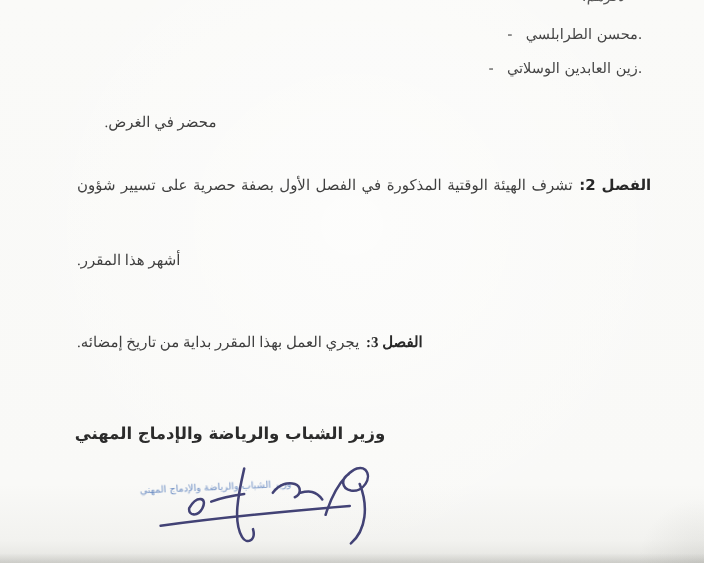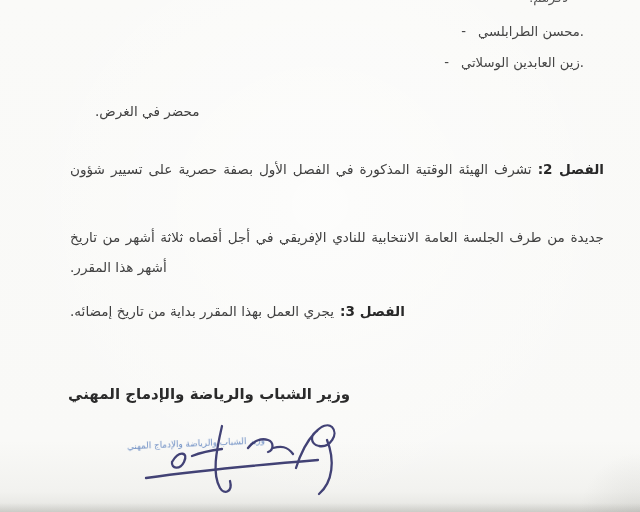--- a/index.html
+++ b/index.html
@@ -39,25 +39,25 @@
     font-size:13.2px;color:#454545;
   }
   .member-marker{margin-right:12px;color:#4a4a4a;}
 
   
   .para{
     position:absolute;direction:rtl;font-size:13.6px;color:#404040;
     line-height:30px;
   }
   .jline{text-align:justify;text-align-last:justify;height:30px;overflow:hidden;}
-  .lline{text-align:left;text-align-last:left;height:30px;}
+  .lline{text-align:left;text-align-last:left;height:30px;font-family:Liberation Serif, serif;}
   .lbl{font-weight:bold;color:#282828;margin-inline-end:6px;}
 
   .para-a{top:96px;left:95px;right:40px;}
-  .para-b{top:154px;left:70px;right:36px;}
+  .para-b{top:154px;left:70px;right:48px;}
   .para-c{top:222px;left:70px;right:36px;}
   .para-d{top:296px;left:70px;right:36px;}
 
   
   .minister-title{
     position:absolute;top:385px;left:68px;
     direction:rtl;font-weight:bold;font-size:15px;color:#2b2b2b;
     letter-spacing:.2px;
   }
 
@@ -96,21 +96,20 @@
 
   <div class="para para-a">
     <div class="lline">محضر في الغرض.</div>
   </div>
 
   <div class="para para-b">
     <div class="jline"><span class="lbl">الفصل 2:</span><span>تشرف الهيئة الوقتية المذكورة في الفصل الأول بصفة حصرية على تسيير شؤون</span></div>
   </div>
 
   <div class="para para-c">
-    <div class="jline">جديدة من طرف الجلسة العامة الانتخابية للنادي الإفريقي في أجل أقصاه ثلاثة أشهر من تاريخ</div>
     <div class="lline">أشهر هذا المقرر.</div>
   </div>
 
   <div class="para para-d">
     <div class="lline"><span class="lbl">الفصل 3:</span><span>يجري العمل بهذا المقرر بداية من تاريخ إمضائه.</span></div>
   </div>
 
   <div class="minister-title">وزير الشباب والرياضة والإدماج المهني</div>
 
   <div class="stamp-title">وزير الشباب والرياضة والإدماج المهني</div>

